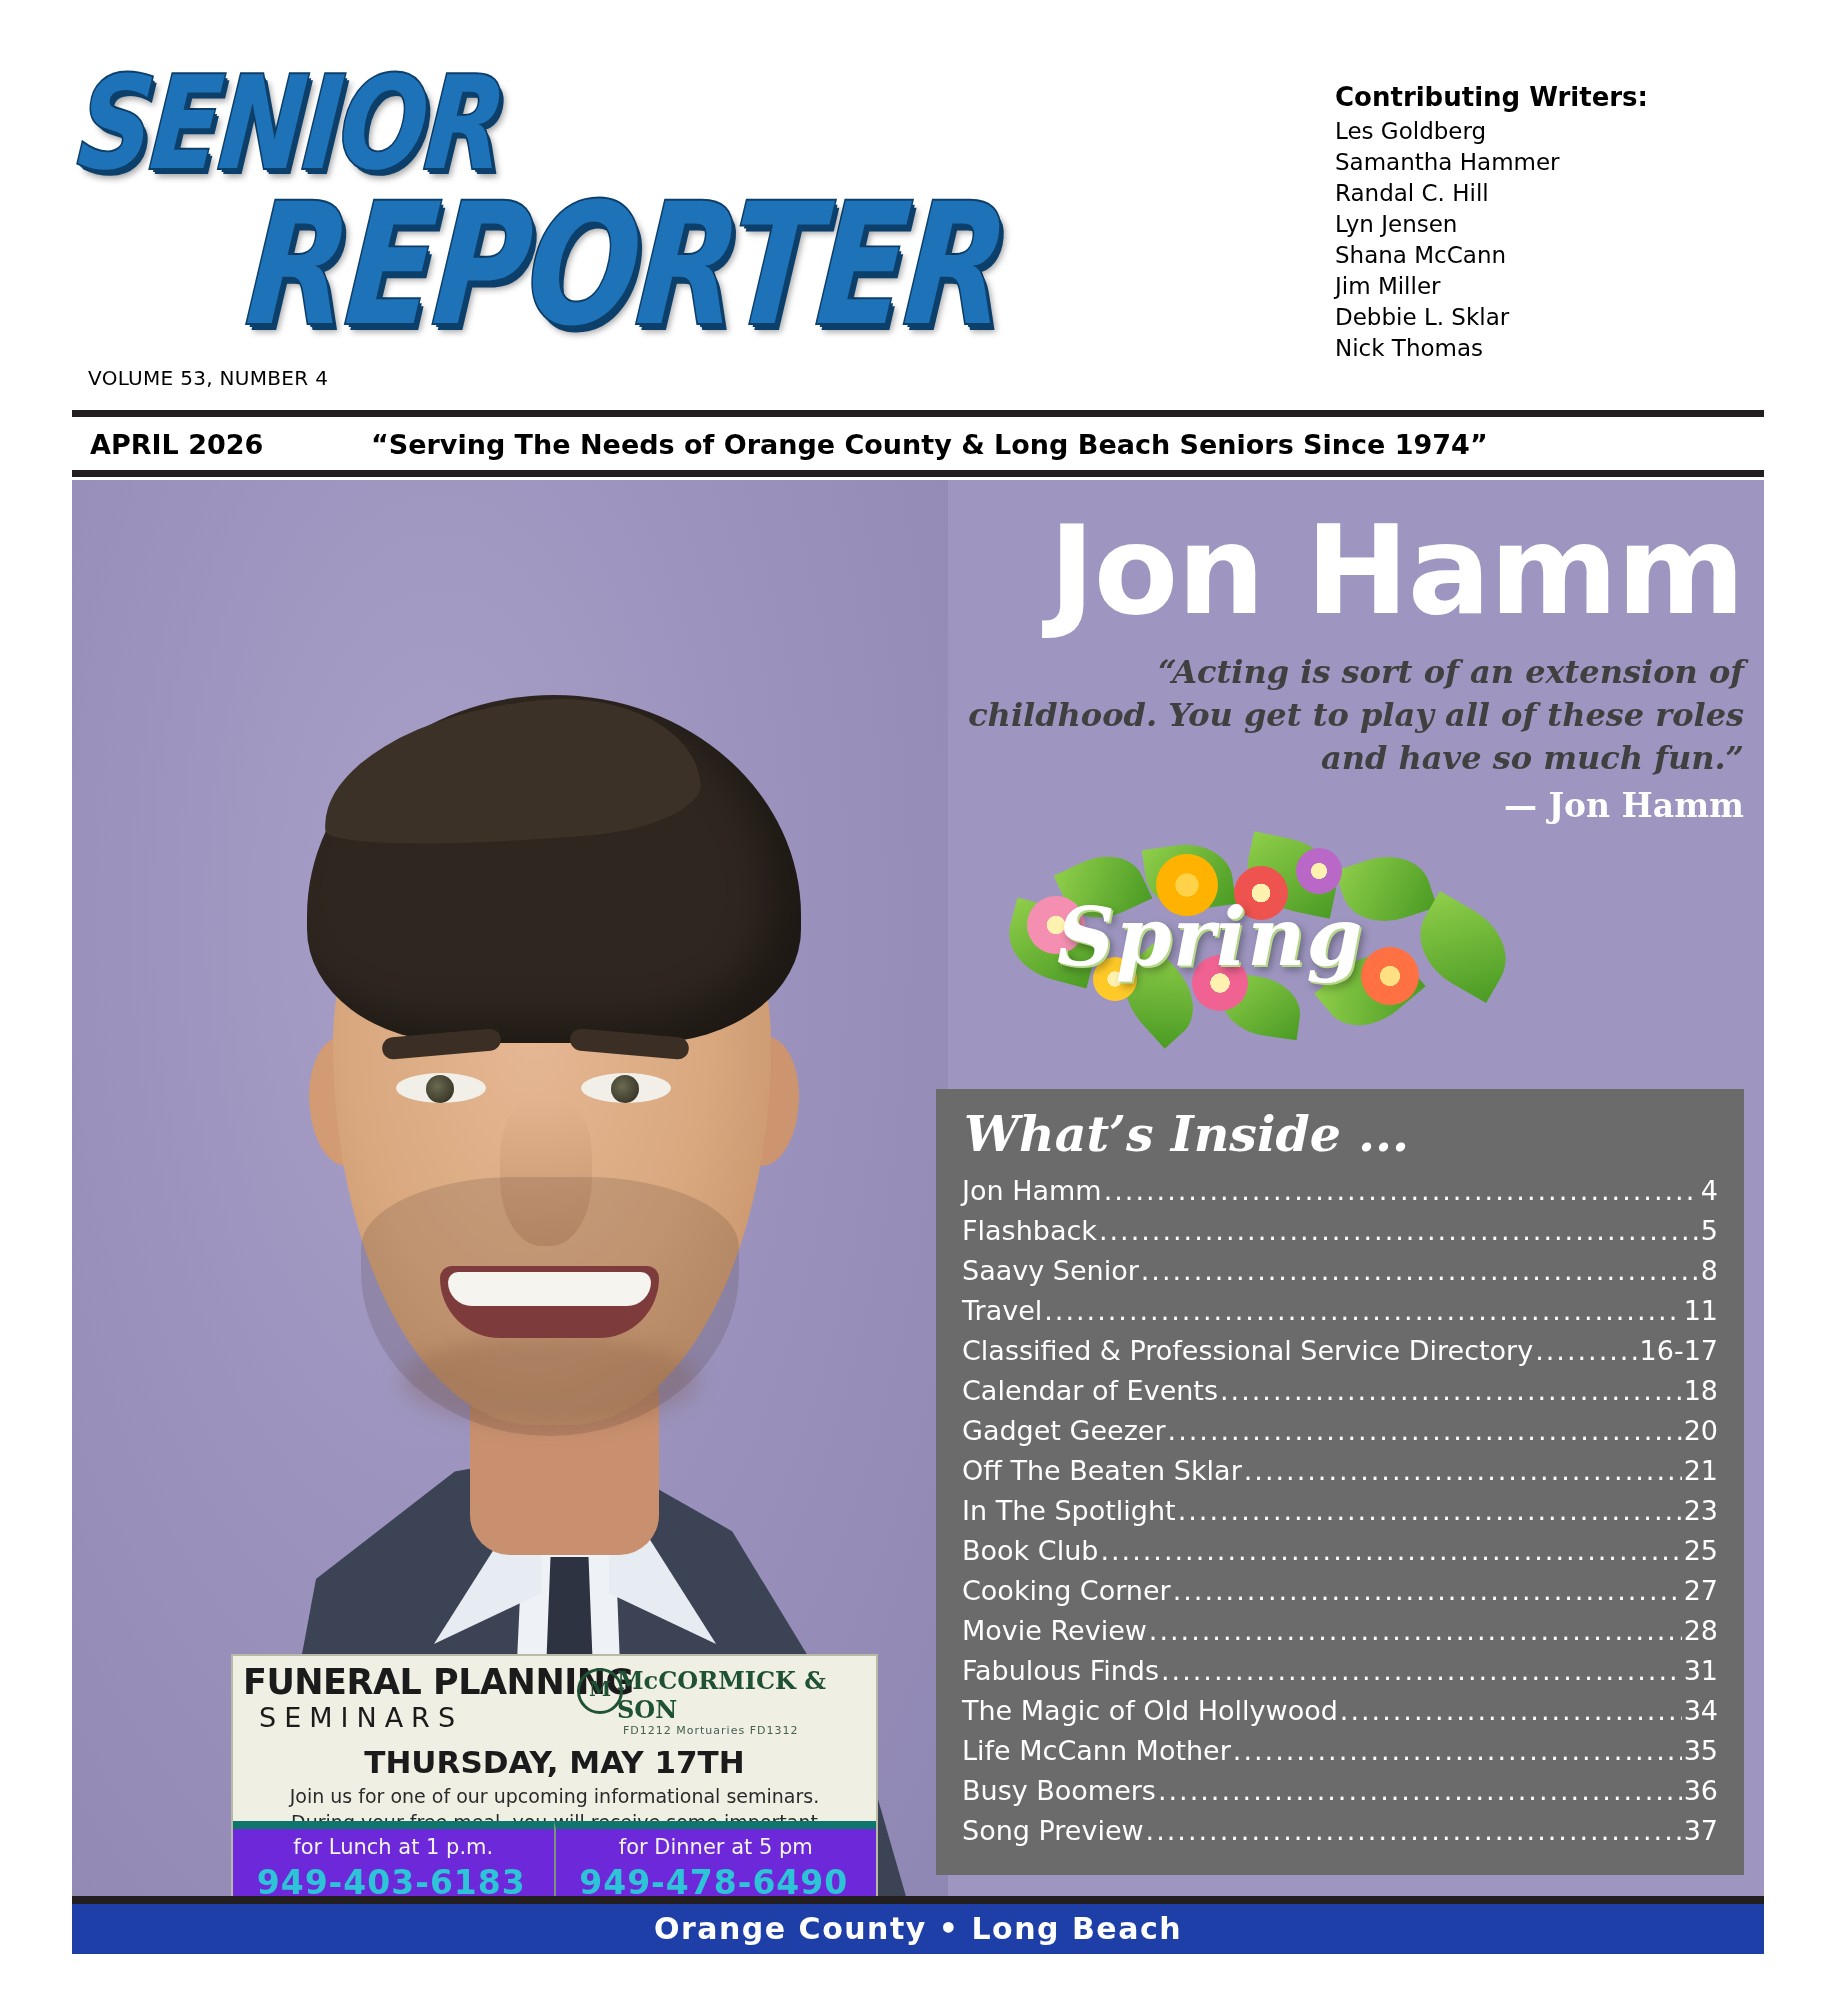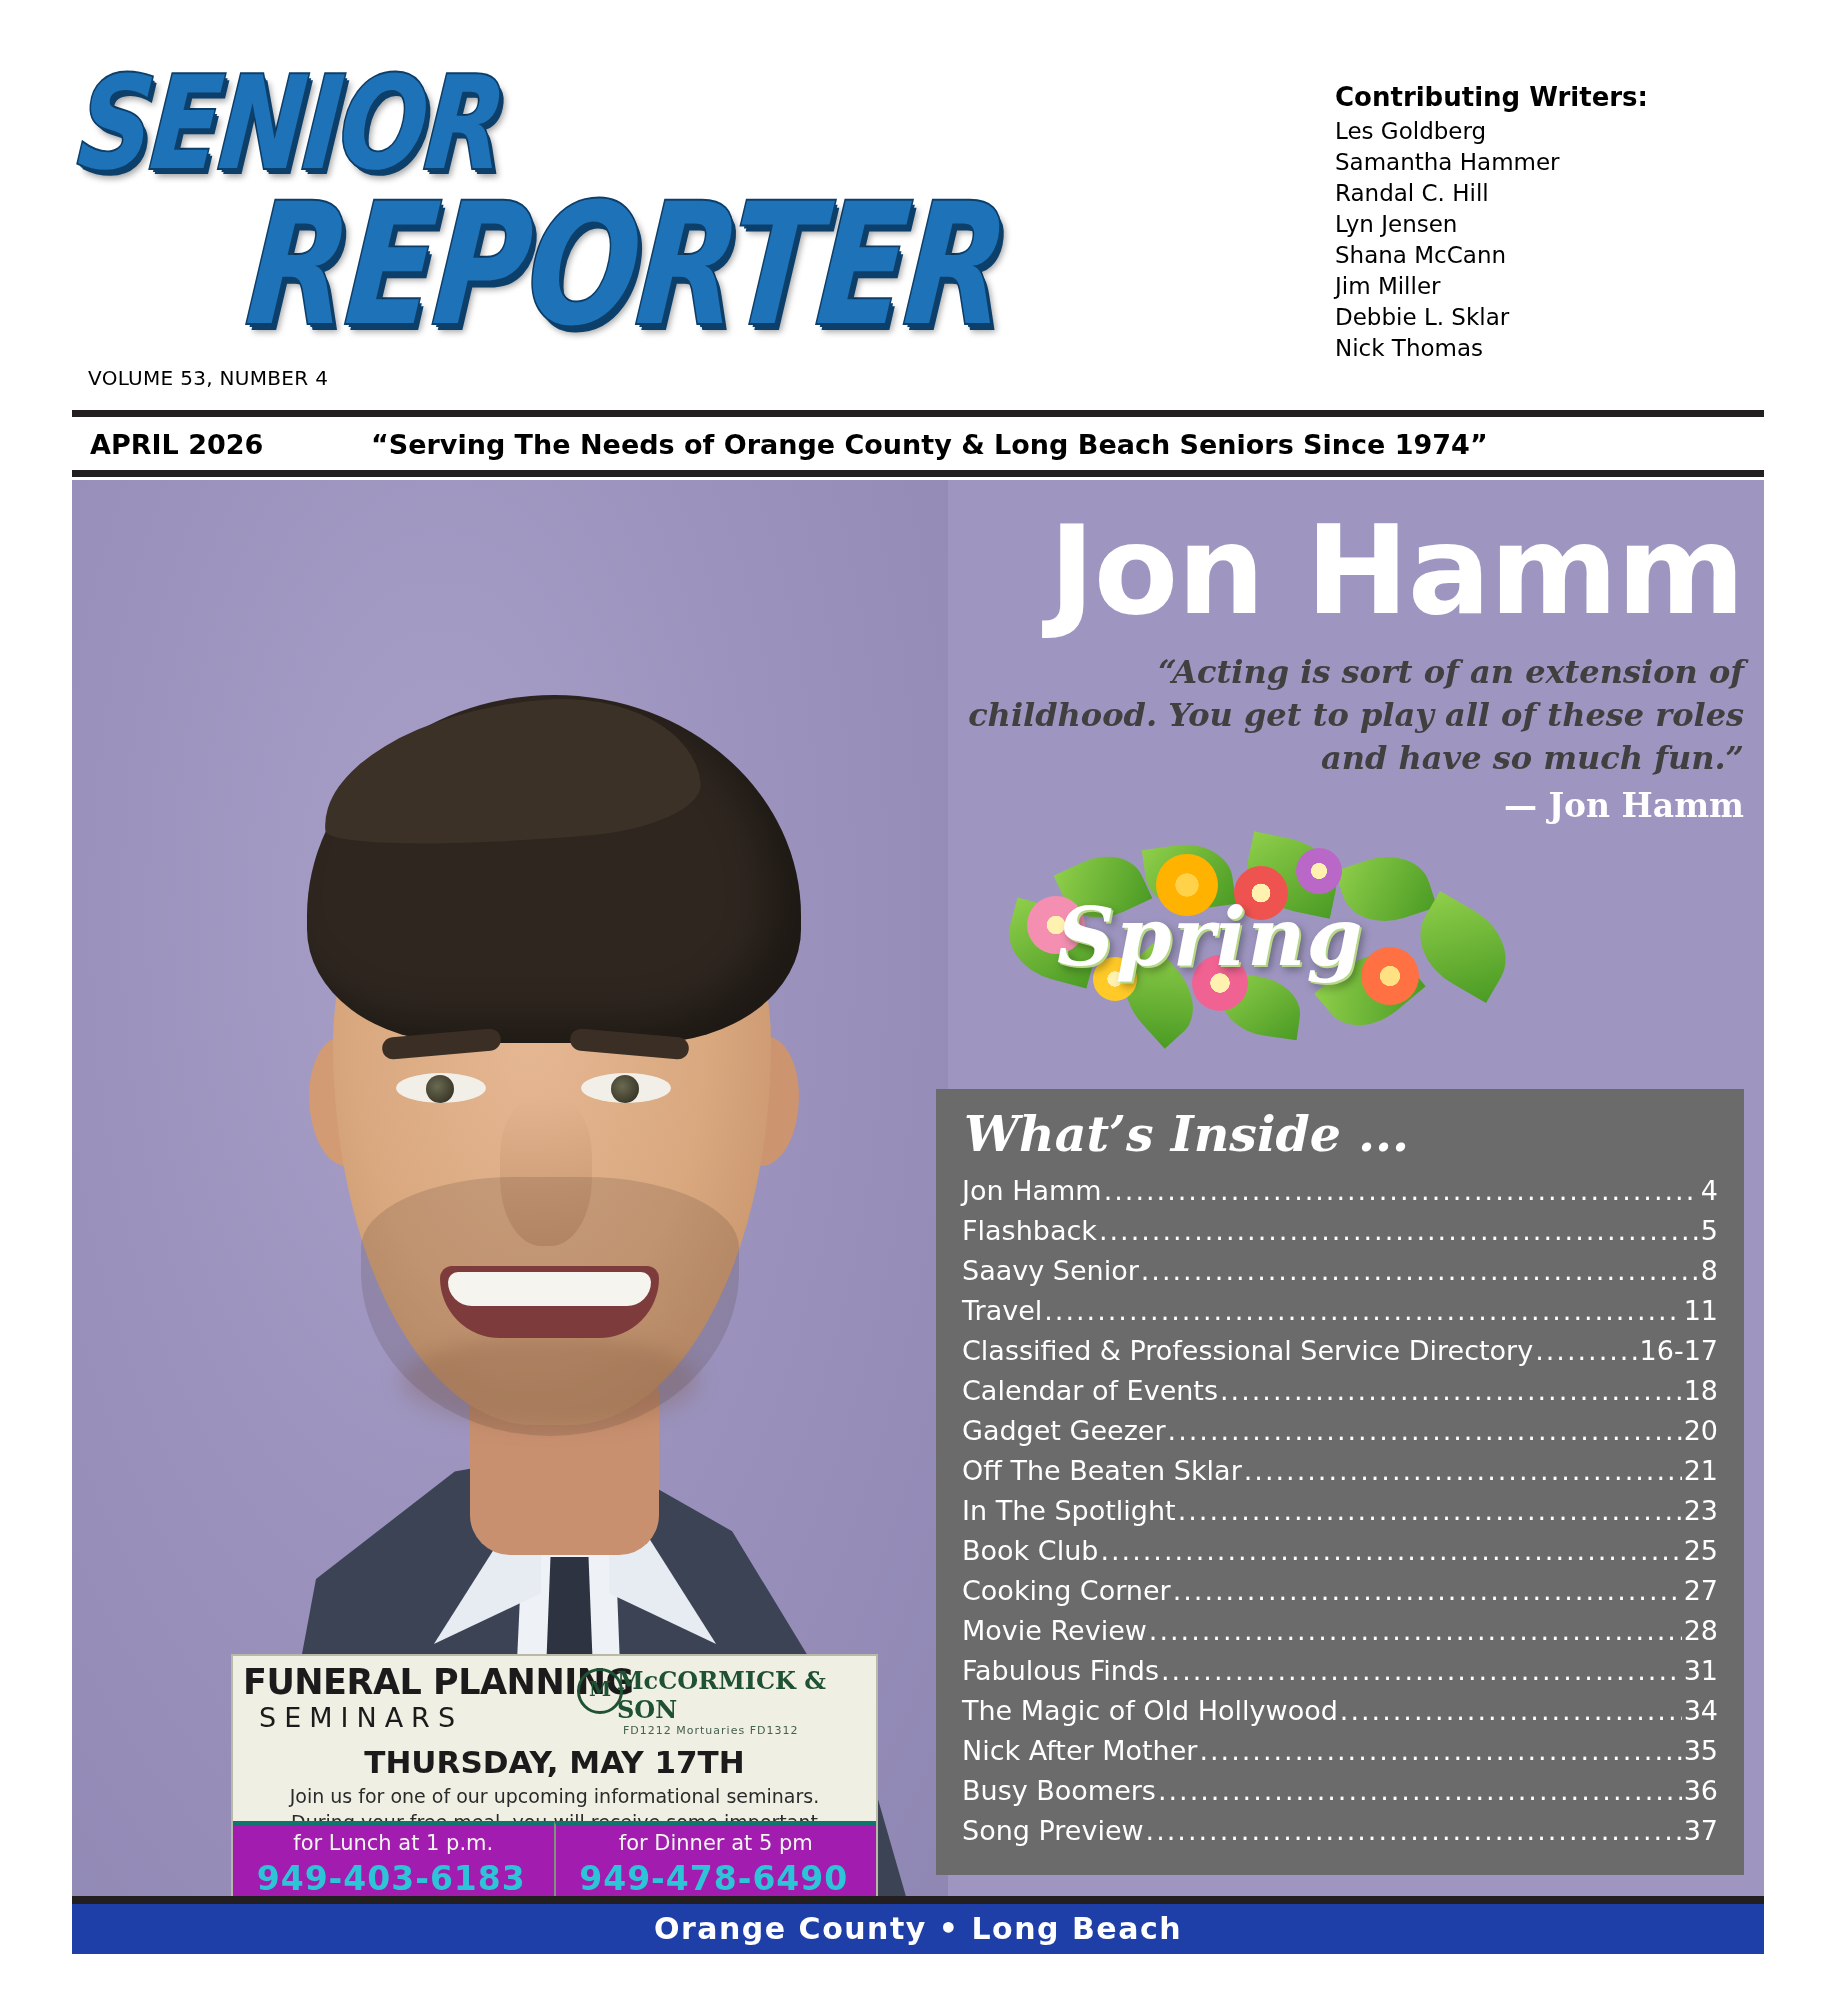--- a/index.html
+++ b/index.html
@@ -511,22 +511,22 @@
   }
   .ad-strip {
     position: absolute;
     left: 0; right: 0; bottom: 0;
     height: 92px;
     display: flex;
   }
   .ad-half {
     flex: 1;
     position: relative;
-    background: #a21caf;
-    border-top: 4px solid #0f766e;
+    background: #6d28d9;
+    border-top: 8px solid #0f766e;
     text-decoration: underline;
   }
   .ad-half + .ad-half { border-left: 2px solid #7e947a; }
   .ad-half .when {
     position: absolute;
     left: 0; right: 0; top: 6px;
     text-align: center;
     font-size: 21px;
     color: #f2f5ef;
   }
@@ -725,21 +725,21 @@
         <span class="toc-label">Fabulous Finds</span>
         <span class="toc-dots">........................................................................</span>
         <span class="toc-page">31</span>
       </div>
       <div class="toc-row">
         <span class="toc-label">The Magic of Old Hollywood</span>
         <span class="toc-dots">........................................................................</span>
         <span class="toc-page">34</span>
       </div>
       <div class="toc-row">
-        <span class="toc-label">Nick After Mother</span>
+        <span class="toc-label">Life McCann Mother</span>
         <span class="toc-dots">........................................................................</span>
         <span class="toc-page">35</span>
       </div>
       <div class="toc-row">
         <span class="toc-label">Busy Boomers</span>
         <span class="toc-dots">........................................................................</span>
         <span class="toc-page">36</span>
       </div>
       <div class="toc-row">
         <span class="toc-label">Song Preview</span>

